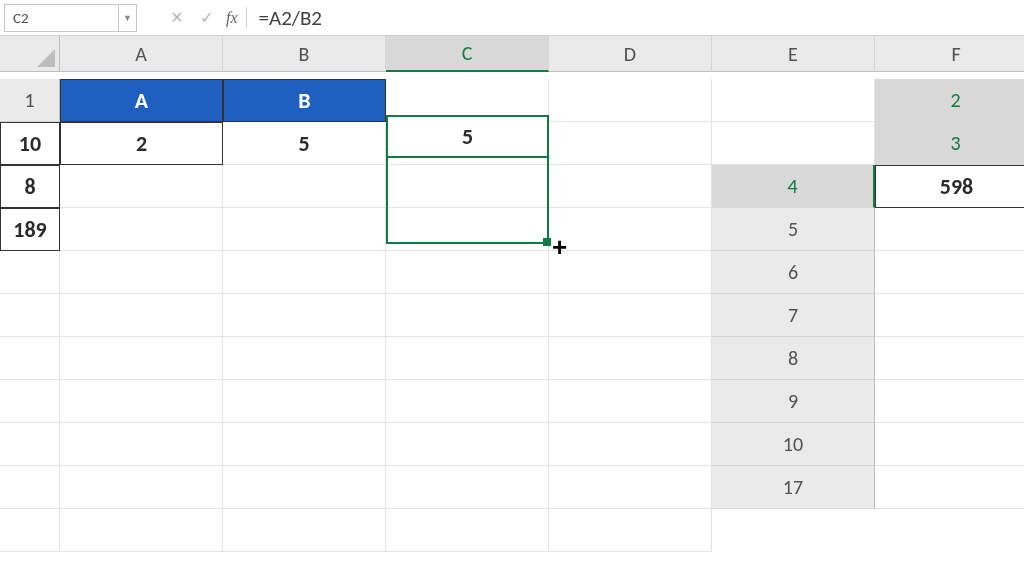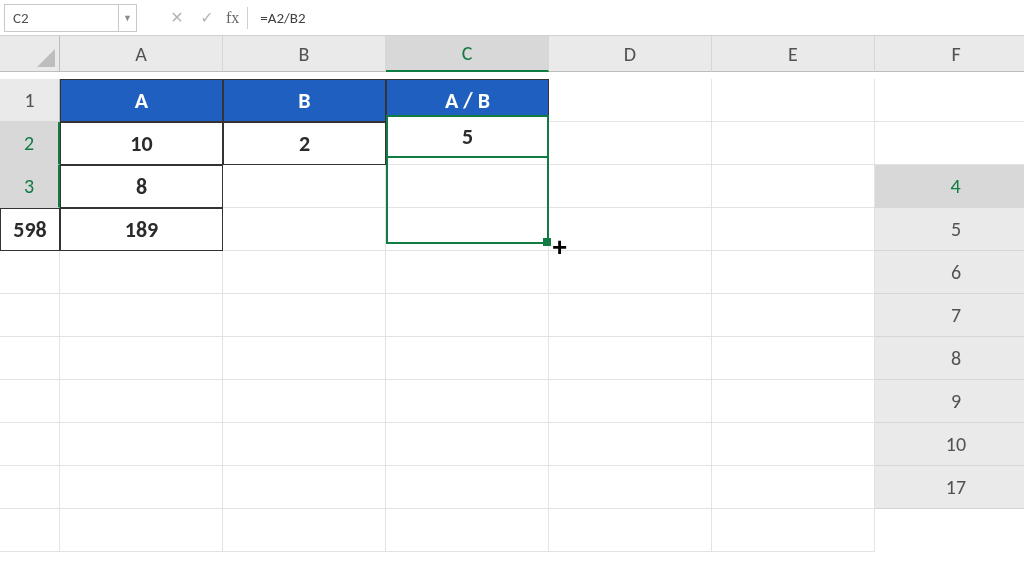--- a/index.html
+++ b/index.html
@@ -51,34 +51,35 @@
       height: 28px;
       display: flex;
       align-items: center;
       justify-content: center;
       color: #b5b5b5;
       font-size: 16px;
     }
     .fn-x { font-family: Arial; }
     .fn-check { font-family: Arial; }
     .fx-label {
+      font-style: italic;
       font-family: "Times New Roman", serif;
       font-size: 16px;
       color: #646464;
       padding: 0 6px 0 4px;
     }
     .fx-divider {
       width: 1px;
       height: 22px;
       background: #d0d0d0;
       margin: 0 8px 0 2px;
     }
     .formula-input {
       flex: 1;
-      font-size: 15px;
+      font-size: 21px;
       color: #404040;
       height: 28px;
       line-height: 28px;
       padding-left: 4px;
     }
     .grid {
       display: grid;
       grid-template-columns: 60px repeat(6, 163px);
       grid-auto-rows: 43px;
       position: relative;
@@ -199,21 +200,20 @@
   <div class="col-h" style="height:36px">A</div>
   <div class="col-h" style="height:36px">B</div>
   <div class="col-h sel" style="height:36px">C</div>
   <div class="col-h" style="height:36px">D</div>
   <div class="col-h" style="height:36px">E</div>
   <div class="col-h" style="height:36px">F</div>
 
   <div class="row-h">1</div>
   <div class="cell hdr">A</div>
   <div class="cell hdr">B</div>
-  <div class="cell hdr">A / B</div>
   <div class="cell"></div>
   <div class="cell"></div>
   <div class="cell"></div>
 
   <div class="row-h sel">2</div>
   <div class="cell boxed">10</div>
   <div class="cell boxed">2</div>
   <div class="cell">5</div>
   <div class="cell"></div>
   <div class="cell"></div>

